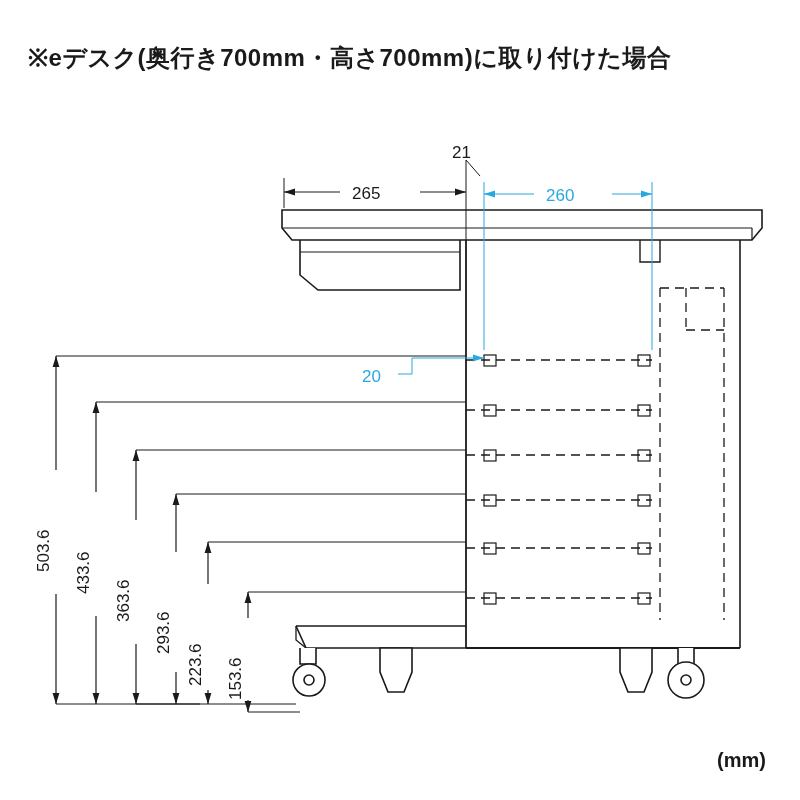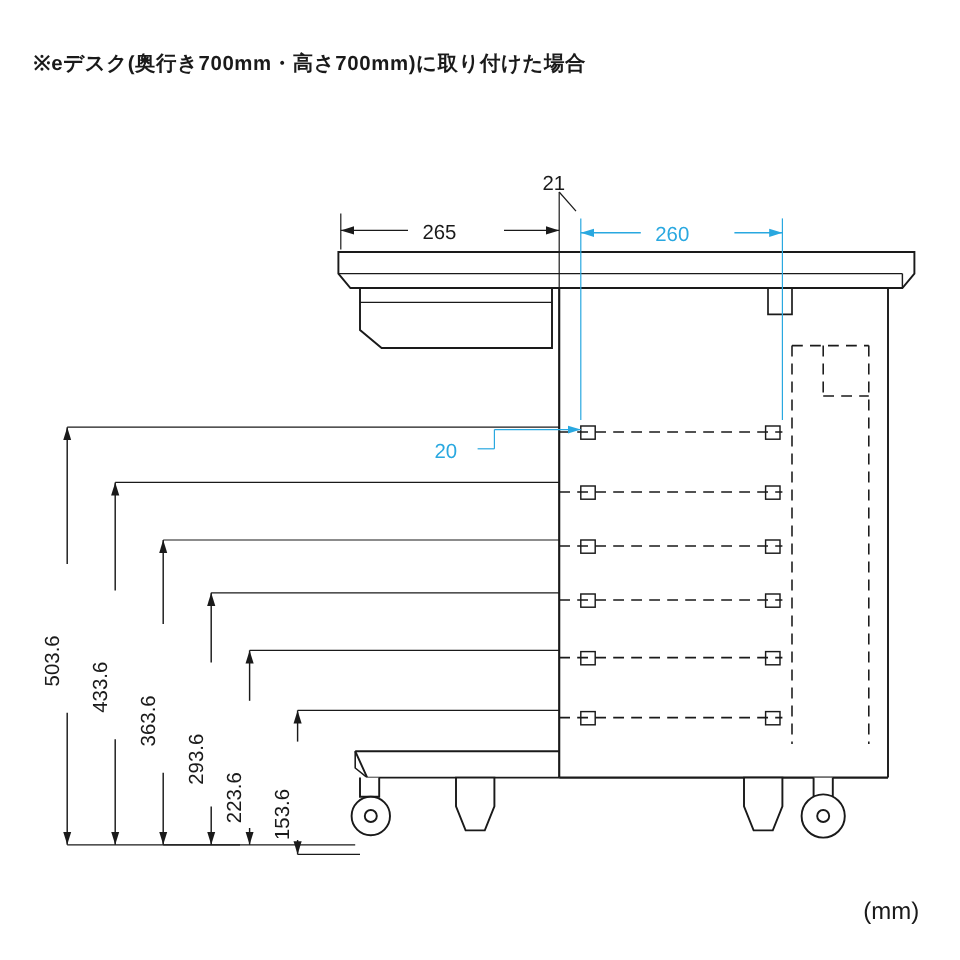--- a/index.html
+++ b/index.html
@@ -12,32 +12,32 @@
     width: 800px;
     height: 800px;
     background: #ffffff;
     font-family: "Liberation Sans", sans-serif;
     overflow: hidden;
   }
   .title {
     position: absolute;
     left: 28px;
     top: 40px;
-    font-size: 17px;
+    font-size: 24px;
     font-weight: bold;
     color: #1a1a1a;
     letter-spacing: 0.5px;
     white-space: nowrap;
   }
   .unit-label {
     position: absolute;
     right: 34px;
     bottom: 28px;
     font-size: 20px;
-    font-weight: normal;
+    font-weight: bold;
     color: #1a1a1a;
     margin-top: 36px;
   }
   svg.diagram {
     position: absolute;
     left: 0;
     top: 0;
     width: 800px;
     height: 800px;
   }

